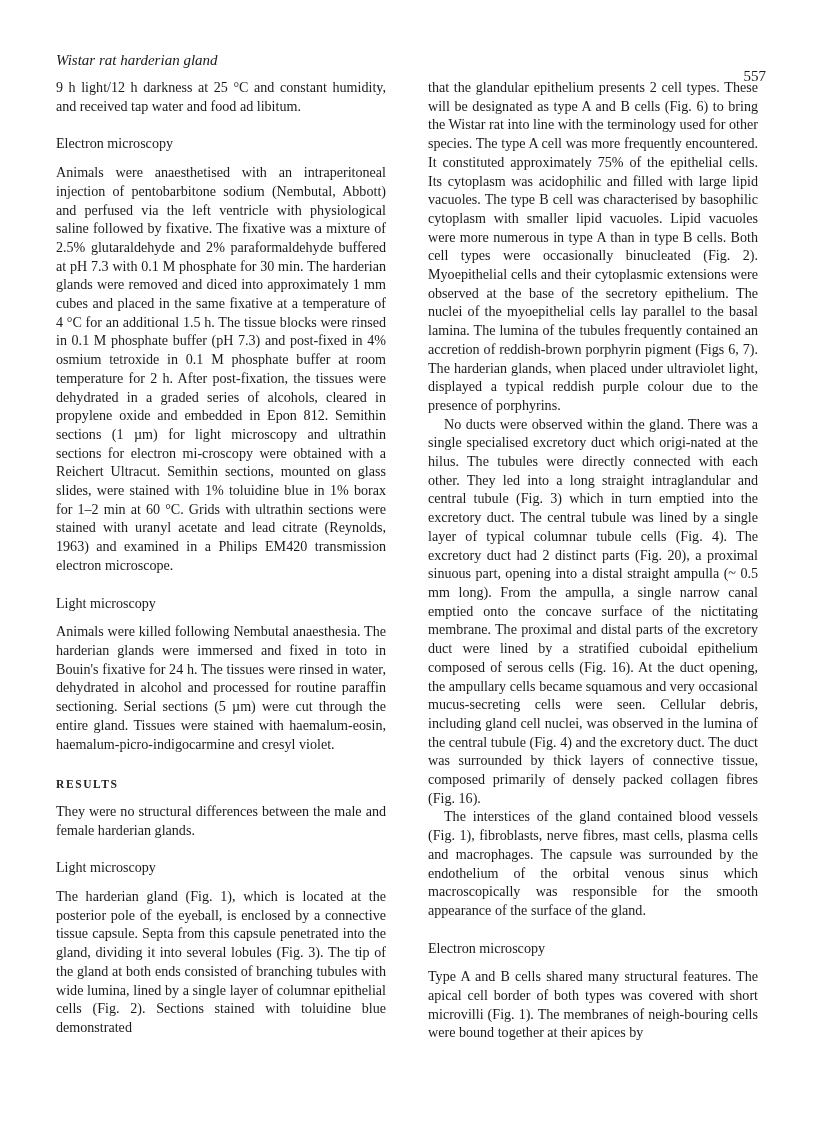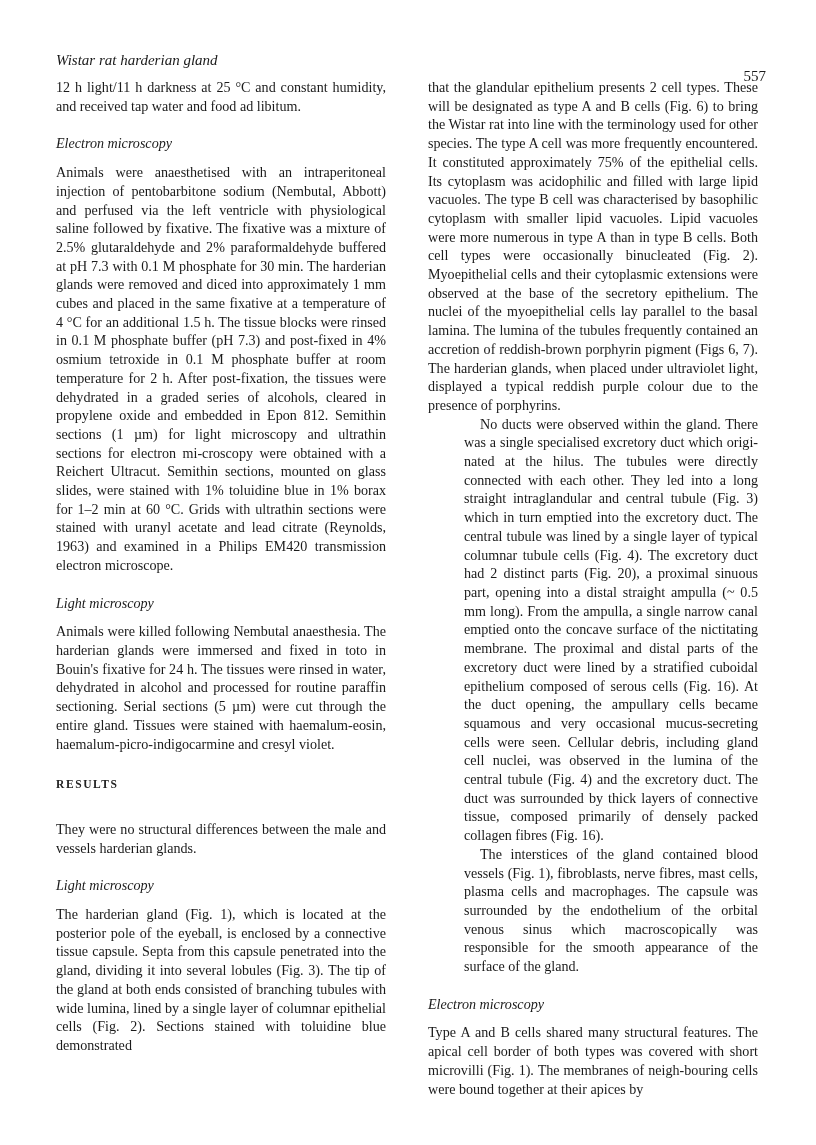--- a/index.html
+++ b/index.html
@@ -6,40 +6,40 @@
   body { width: 816px; height: 1145px; position: relative; overflow: hidden;
          font-family: "Liberation Serif", "DejaVu Serif", serif; color: #1a1a1a; }
   .running-head { position: absolute; top: 52px; left: 56px; width: 710px; height: 22px;
                   font-size: 15px; }
   .running-title { position: absolute; left: 0; top: 0; font-style: italic; }
   .page-number { position: absolute; right: 0; top: 16px; }
   .col { position: absolute; top: 78px; width: 330px; font-size: 14.1px; line-height: 18.7px; }
   .col-left { left: 56px; }
   .col-right { left: 428px; }
   p { margin: 0; text-align: justify; hyphens: manual; }
-  p.indent { text-indent: 16px; margin-left: 36px; }
-  .subhead { font-style: italic; margin: 11px 0 10px 0; }
-  .section-head { font-size: 11.5px; letter-spacing: 1.6px; font-weight: bold; margin: 22px 0 26px 0; color: #222; }
+  p.indent { text-indent: 16px; }
+  .subhead { margin: 11px 0 10px 0; }
+  .section-head { font-size: 11.5px; letter-spacing: 1.6px; font-weight: bold; margin: 22px 0 8px 0; color: #222; }
 </style>
 </head>
 <body>
 
 <div class="running-head">
   <span class="running-title">Wistar rat harderian gland</span>
   <span class="page-number">557</span>
 </div>
 
 <div class="col col-left">
-  <p>12 h light/11 h darkness at 25 °C and constant humidity, and received tap water and food ad libitum.</p>
+  <p>9 h light/12 h darkness at 25 °C and constant humidity, and received tap water and food ad libitum.</p>
   <div class="subhead" style="margin-top:19px;">Electron microscopy</div>
   <p>Animals were anaesthetised with an intraperitoneal injection of pentobarbitone sodium (Nembutal, Abbott) and perfused via the left ventricle with physiological saline followed by fixative. The fixative was a mixture of 2.5% glutaraldehyde and 2% paraformaldehyde buffered at pH 7.3 with 0.1 M phosphate for 30 min. The harderian glands were removed and diced into approximately 1 mm cubes and placed in the same fixative at a temperature of 4 °C for an additional 1.5 h. The tissue blocks were rinsed in 0.1 M phosphate buffer (pH 7.3) and post-fixed in 4% osmium tetroxide in 0.1 M phosphate buffer at room temperature for 2 h. After post-fixation, the tissues were dehydrated in a graded series of alcohols, cleared in propylene oxide and embedded in Epon 812. Semithin sections (1 µm) for light microscopy and ultrathin sections for electron mi-croscopy were obtained with a Reichert Ultracut. Semithin sections, mounted on glass slides, were stained with 1% toluidine blue in 1% borax for 1–2 min at 60 °C. Grids with ultrathin sections were stained with uranyl acetate and lead citrate (Reynolds, 1963) and examined in a Philips EM420 transmission electron microscope.</p>
   <div class="subhead" style="margin-top:19px;">Light microscopy</div>
   <p>Animals were killed following Nembutal anaesthesia. The harderian glands were immersed and fixed in toto in Bouin's fixative for 24 h. The tissues were rinsed in water, dehydrated in alcohol and processed for routine paraffin sectioning. Serial sections (5 µm) were cut through the entire gland. Tissues were stained with haemalum-eosin, haemalum-picro-indigocarmine and cresyl violet.</p>
   <div class="section-head">RESULTS</div>
-  <p>They were no structural differences between the male and vessels harderian glands.</p>
+  <p>They were no structural differences between the male and female harderian glands.</p>
   <div class="subhead" style="margin-top:19px;">Light microscopy</div>
   <p>The harderian gland (Fig. 1), which is located at the posterior pole of the eyeball, is enclosed by a connective tissue capsule. Septa from this capsule penetrated into the gland, dividing it into several lobules (Fig. 3). The tip of the gland at both ends consisted of branching tubules with wide lumina, lined by a single layer of columnar epithelial cells (Fig. 2). Sections stained with toluidine blue demonstrated</p>
 </div>
 
 <div class="col col-right">
   <p>that the glandular epithelium presents 2 cell types. These will be designated as type A and B cells (Fig. 6) to bring the Wistar rat into line with the terminology used for other species. The type A cell was more frequently encountered. It constituted approximately 75% of the epithelial cells. Its cytoplasm was acidophilic and filled with large lipid vacuoles. The type B cell was characterised by basophilic cytoplasm with smaller lipid vacuoles. Lipid vacuoles were more numerous in type A than in type B cells. Both cell types were occasionally binucleated (Fig. 2). Myoepithelial cells and their cytoplasmic extensions were observed at the base of the secretory epithelium. The nuclei of the myoepithelial cells lay parallel to the basal lamina. The lumina of the tubules frequently contained an accretion of reddish-brown porphyrin pigment (Figs 6, 7). The harderian glands, when placed under ultraviolet light, displayed a typical reddish purple colour due to the presence of porphyrins.</p>
   <p class="indent">No ducts were observed within the gland. There was a single specialised excretory duct which origi-nated at the hilus. The tubules were directly connected with each other. They led into a long straight intraglandular and central tubule (Fig. 3) which in turn emptied into the excretory duct. The central tubule was lined by a single layer of typical columnar tubule cells (Fig. 4). The excretory duct had 2 distinct parts (Fig. 20), a proximal sinuous part, opening into a distal straight ampulla (~ 0.5 mm long). From the ampulla, a single narrow canal emptied onto the concave surface of the nictitating membrane. The proximal and distal parts of the excretory duct were lined by a stratified cuboidal epithelium composed of serous cells (Fig. 16). At the duct opening, the ampullary cells became squamous and very occasional mucus-secreting cells were seen. Cellular debris, including gland cell nuclei, was observed in the lumina of the central tubule (Fig. 4) and the excretory duct. The duct was surrounded by thick layers of connective tissue, composed primarily of densely packed collagen fibres (Fig. 16).</p>
   <p class="indent">The interstices of the gland contained blood vessels (Fig. 1), fibroblasts, nerve fibres, mast cells, plasma cells and macrophages. The capsule was surrounded by the endothelium of the orbital venous sinus which macroscopically was responsible for the smooth appearance of the surface of the gland.</p>
   <div class="subhead" style="margin-top:19px;">Electron microscopy</div>
   <p>Type A and B cells shared many structural features. The apical cell border of both types was covered with short microvilli (Fig. 1). The membranes of neigh-bouring cells were bound together at their apices by</p>

